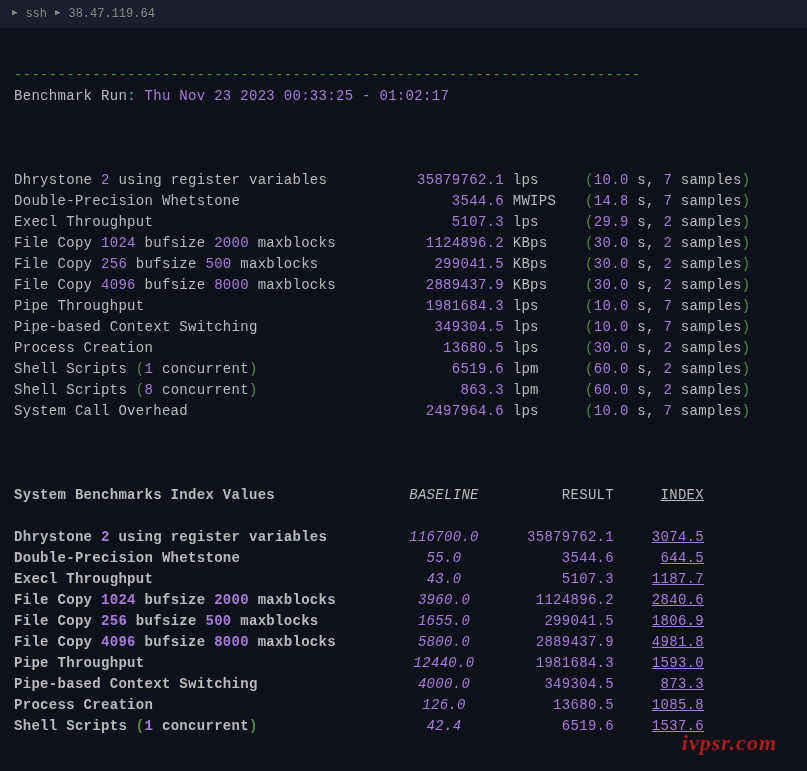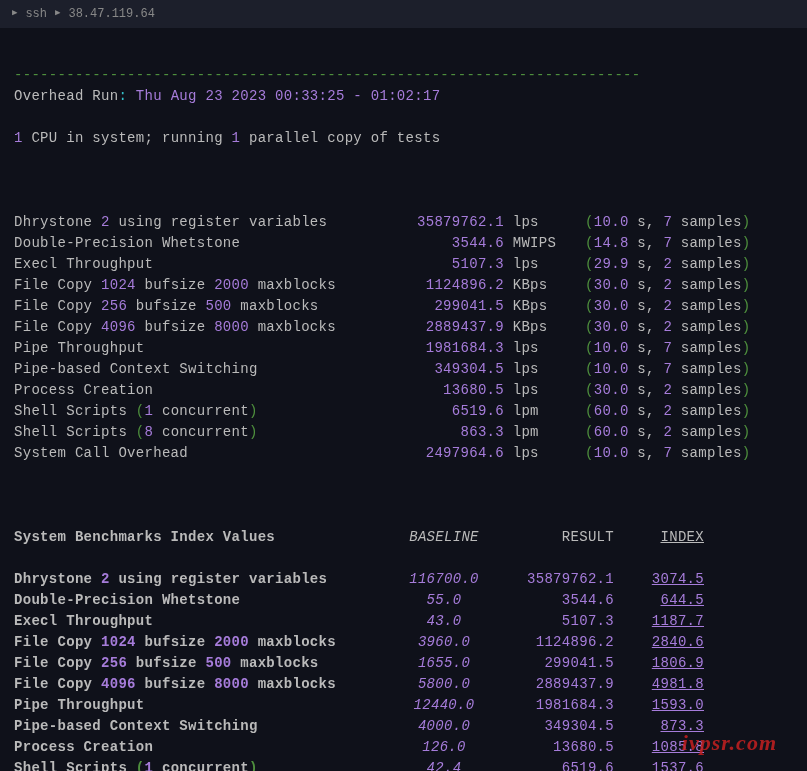--- a/index.html
+++ b/index.html
@@ -64,22 +64,21 @@
 
 <div class="titlebar">
   <span class="arrow">▶</span>
   <span>ssh</span>
   <span class="arrow">▶</span>
   <span>38.47.119.64</span>
 </div>
 
 <div class="terminal">
 <span class="divider">------------------------------------------------------------------------</span>
-<span class="row"><span class="label">Overhead Run</span><span class="cyan">: </span><span class="purple">Thu Aug 23 2023 00:33:25 - 01:02:17</span></span>
-<span class="row"><span class="purple">1</span><span class="label"> CPU in system; running </span><span class="purple">1</span><span class="label"> parallel copy of tests</span></span>
+<span class="row"><span class="label">Benchmark Run</span><span class="cyan">: </span><span class="purple">Thu Nov 23 2023 00:33:25 - 01:02:17</span></span>
 <span class="row">&nbsp;</span>
 <div id="tests-block"><span class="row"><span class="col1"><span class="label">Dhrystone </span><span class="purple">2</span><span class="label"> using register variables</span></span><span class="col2 purple">35879762.1</span><span class="col3 label"> lps</span><span class="col4">   <span class="green">(</span><span class="purple">10.0</span><span class="label"> s, </span><span class="purple">7</span><span class="label"> samples</span><span class="green">)</span></span></span><span class="row"><span class="col1"><span class="label">Double-Precision Whetstone</span></span><span class="col2 purple">3544.6</span><span class="col3 label"> MWIPS</span><span class="col4">   <span class="green">(</span><span class="purple">14.8</span><span class="label"> s, </span><span class="purple">7</span><span class="label"> samples</span><span class="green">)</span></span></span><span class="row"><span class="col1"><span class="label">Execl Throughput</span></span><span class="col2 purple">5107.3</span><span class="col3 label"> lps</span><span class="col4">   <span class="green">(</span><span class="purple">29.9</span><span class="label"> s, </span><span class="purple">2</span><span class="label"> samples</span><span class="green">)</span></span></span><span class="row"><span class="col1"><span class="label">File Copy </span><span class="purple">1024</span><span class="label"> bufsize </span><span class="purple">2000</span><span class="label"> maxblocks</span></span><span class="col2 purple">1124896.2</span><span class="col3 label"> KBps</span><span class="col4">   <span class="green">(</span><span class="purple">30.0</span><span class="label"> s, </span><span class="purple">2</span><span class="label"> samples</span><span class="green">)</span></span></span><span class="row"><span class="col1"><span class="label">File Copy </span><span class="purple">256</span><span class="label"> bufsize </span><span class="purple">500</span><span class="label"> maxblocks</span></span><span class="col2 purple">299041.5</span><span class="col3 label"> KBps</span><span class="col4">   <span class="green">(</span><span class="purple">30.0</span><span class="label"> s, </span><span class="purple">2</span><span class="label"> samples</span><span class="green">)</span></span></span><span class="row"><span class="col1"><span class="label">File Copy </span><span class="purple">4096</span><span class="label"> bufsize </span><span class="purple">8000</span><span class="label"> maxblocks</span></span><span class="col2 purple">2889437.9</span><span class="col3 label"> KBps</span><span class="col4">   <span class="green">(</span><span class="purple">30.0</span><span class="label"> s, </span><span class="purple">2</span><span class="label"> samples</span><span class="green">)</span></span></span><span class="row"><span class="col1"><span class="label">Pipe Throughput</span></span><span class="col2 purple">1981684.3</span><span class="col3 label"> lps</span><span class="col4">   <span class="green">(</span><span class="purple">10.0</span><span class="label"> s, </span><span class="purple">7</span><span class="label"> samples</span><span class="green">)</span></span></span><span class="row"><span class="col1"><span class="label">Pipe-based Context Switching</span></span><span class="col2 purple">349304.5</span><span class="col3 label"> lps</span><span class="col4">   <span class="green">(</span><span class="purple">10.0</span><span class="label"> s, </span><span class="purple">7</span><span class="label"> samples</span><span class="green">)</span></span></span><span class="row"><span class="col1"><span class="label">Process Creation</span></span><span class="col2 purple">13680.5</span><span class="col3 label"> lps</span><span class="col4">   <span class="green">(</span><span class="purple">30.0</span><span class="label"> s, </span><span class="purple">2</span><span class="label"> samples</span><span class="green">)</span></span></span><span class="row"><span class="col1"><span class="label">Shell Scripts </span><span class="green">(</span><span class="purple">1</span><span class="label"> concurrent</span><span class="green">)</span></span><span class="col2 purple">6519.6</span><span class="col3 label"> lpm</span><span class="col4">   <span class="green">(</span><span class="purple">60.0</span><span class="label"> s, </span><span class="purple">2</span><span class="label"> samples</span><span class="green">)</span></span></span><span class="row"><span class="col1"><span class="label">Shell Scripts </span><span class="green">(</span><span class="purple">8</span><span class="label"> concurrent</span><span class="green">)</span></span><span class="col2 purple">863.3</span><span class="col3 label"> lpm</span><span class="col4">   <span class="green">(</span><span class="purple">60.0</span><span class="label"> s, </span><span class="purple">2</span><span class="label"> samples</span><span class="green">)</span></span></span><span class="row"><span class="col1"><span class="label">System Call Overhead</span></span><span class="col2 purple">2497964.6</span><span class="col3 label"> lps</span><span class="col4">   <span class="green">(</span><span class="purple">10.0</span><span class="label"> s, </span><span class="purple">7</span><span class="label"> samples</span><span class="green">)</span></span></span></div>
 <span class="row">&nbsp;</span>
 <span class="row"><span class="hcol1 label">System Benchmarks Index Values</span><span class="hcol2 label">BASELINE</span><span class="hcol3 label">RESULT</span><span class="hcol4 label">INDEX</span></span>
 <div id="index-block"><span class="row"><span class="hcol1"><span class="label">Dhrystone </span><span class="purple">2</span><span class="label"> using register variables</span></span><span class="hcol2 purple">116700.0</span><span class="hcol3 purple">35879762.1</span><span class="hcol4 purple">3074.5</span></span><span class="row"><span class="hcol1"><span class="label">Double-Precision Whetstone</span></span><span class="hcol2 purple">55.0</span><span class="hcol3 purple">3544.6</span><span class="hcol4 purple">644.5</span></span><span class="row"><span class="hcol1"><span class="label">Execl Throughput</span></span><span class="hcol2 purple">43.0</span><span class="hcol3 purple">5107.3</span><span class="hcol4 purple">1187.7</span></span><span class="row"><span class="hcol1"><span class="label">File Copy </span><span class="purple">1024</span><span class="label"> bufsize </span><span class="purple">2000</span><span class="label"> maxblocks</span></span><span class="hcol2 purple">3960.0</span><span class="hcol3 purple">1124896.2</span><span class="hcol4 purple">2840.6</span></span><span class="row"><span class="hcol1"><span class="label">File Copy </span><span class="purple">256</span><span class="label"> bufsize </span><span class="purple">500</span><span class="label"> maxblocks</span></span><span class="hcol2 purple">1655.0</span><span class="hcol3 purple">299041.5</span><span class="hcol4 purple">1806.9</span></span><span class="row"><span class="hcol1"><span class="label">File Copy </span><span class="purple">4096</span><span class="label"> bufsize </span><span class="purple">8000</span><span class="label"> maxblocks</span></span><span class="hcol2 purple">5800.0</span><span class="hcol3 purple">2889437.9</span><span class="hcol4 purple">4981.8</span></span><span class="row"><span class="hcol1"><span class="label">Pipe Throughput</span></span><span class="hcol2 purple">12440.0</span><span class="hcol3 purple">1981684.3</span><span class="hcol4 purple">1593.0</span></span><span class="row"><span class="hcol1"><span class="label">Pipe-based Context Switching</span></span><span class="hcol2 purple">4000.0</span><span class="hcol3 purple">349304.5</span><span class="hcol4 purple">873.3</span></span><span class="row"><span class="hcol1"><span class="label">Process Creation</span></span><span class="hcol2 purple">126.0</span><span class="hcol3 purple">13680.5</span><span class="hcol4 purple">1085.8</span></span><span class="row"><span class="hcol1"><span class="label">Shell Scripts </span><span class="green">(</span><span class="purple">1</span><span class="label"> concurrent</span><span class="green">)</span></span><span class="hcol2 purple">42.4</span><span class="hcol3 purple">6519.6</span><span class="hcol4 purple">1537.6</span></span></div>
 
 
 </div>
 
 <div class="watermark">ivpsr.com</div>

